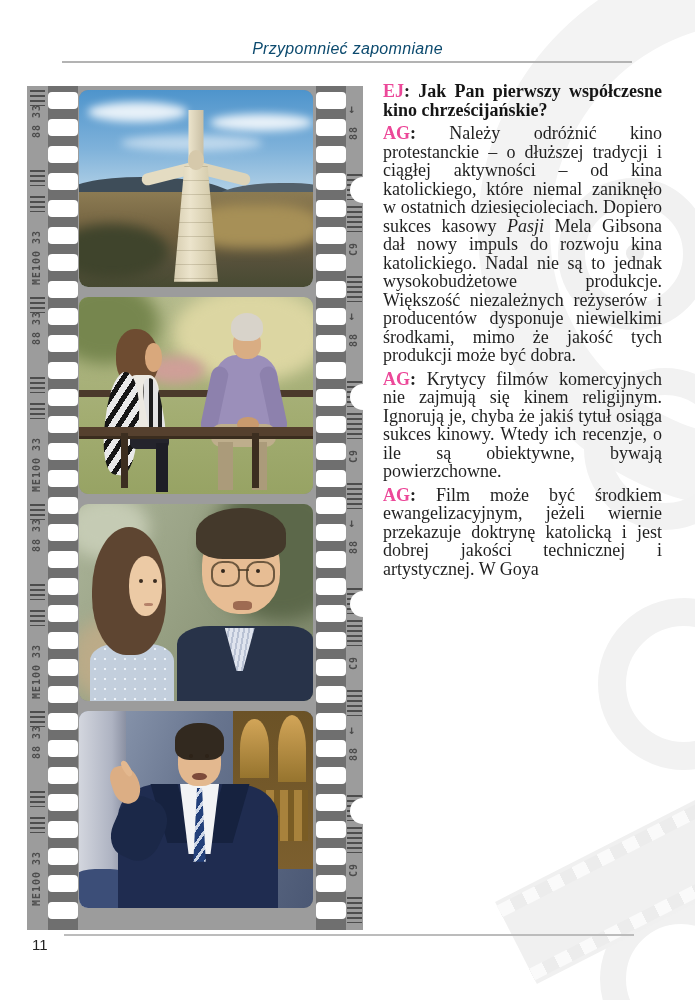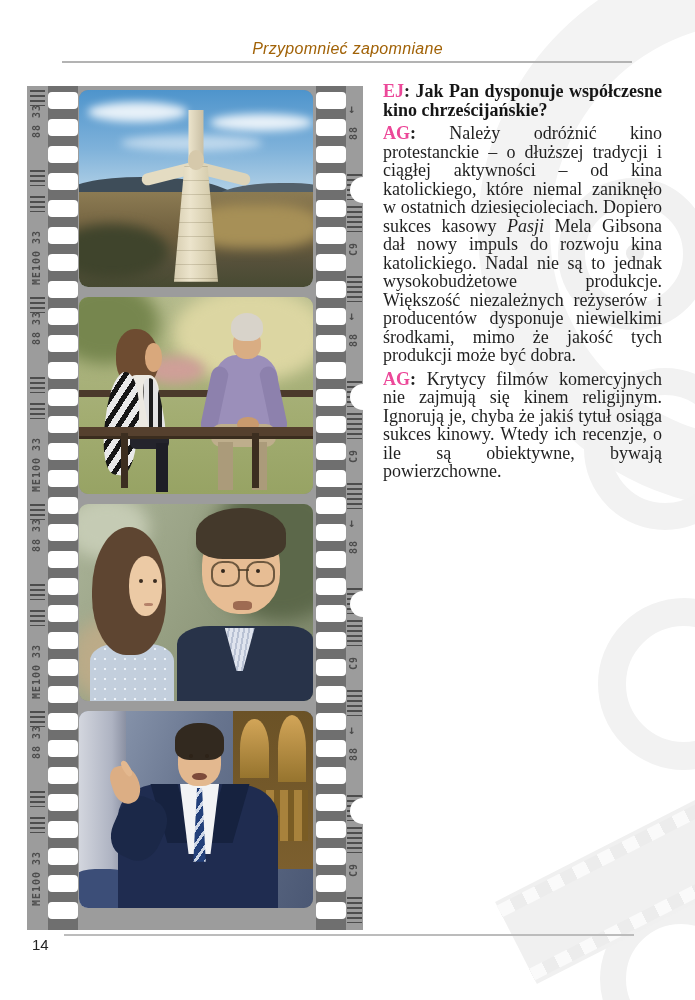--- a/index.html
+++ b/index.html
@@ -15,21 +15,21 @@
   .wm-ring4{left:598px;top:598px;width:172px;height:172px;border-radius:50%;border:28px solid #f2f2f2}
   .wm-ring5{left:600px;top:898px;width:162px;height:162px;border-radius:50%;border:26px solid #f1f1f1}
   .wm-dot{left:626px;top:244px;width:18px;height:18px;border-radius:50%;background:#ececec}
   .wm-film{left:498px;top:822px;width:330px;height:92px;background:#f0f0f0;transform:rotate(-27deg)}
   .wm-film .perf{position:absolute;left:0;width:100%;height:13px;
         background:repeating-linear-gradient(90deg,#fafafa 0 14px,#ececec 14px 28px)}
   .wm-film .perf.top{top:4px}.wm-film .perf.bot{bottom:4px}
 
   
   .header-title{position:absolute;z-index:2;left:0;top:40px;width:100%;text-align:center;
-        font-style:italic;font-size:16px;color:#a16207;letter-spacing:.3px}
+        font-style:italic;font-size:16px;color:#0c4a6e;letter-spacing:.3px}
   .hrule{position:absolute;z-index:2;left:62px;top:61px;width:570px;height:2px;background:#b3b3b3}
   .frule{position:absolute;z-index:2;left:64px;top:934px;width:570px;height:2px;background:#bcbcbc}
   .page-number{position:absolute;z-index:2;left:32px;top:936px;font-size:15px;color:#222}
 
   
   .filmstrip{position:absolute;z-index:1;left:27px;top:86px;width:336px;height:844px;background:#9c9c9c}
   .holes{position:absolute;top:0;width:30px;height:100%;background:#6f6f6f;overflow:hidden;
          display:flex;flex-direction:column;gap:10px;padding-top:6px}
   .holes-left{left:21px}
   .holes-right{left:289px}
@@ -410,20 +410,21 @@
       </div>
     </div>
 
     <div class="notch" style="top:91px"></div>
     <div class="notch" style="top:298px"></div>
     <div class="notch" style="top:505px"></div>
     <div class="notch" style="top:712px"></div>
   </div>
 
   <div class="article">
-      <p class="q"><span class="spk">EJ</span><span class="colon">: </span><span>Jak Pan dysponuje współczesne kino chrześcijańskie?</span></p>
+      <p class="q"><span class="spk">EJ</span><span class="colon">: </span><span>Jak Pan pierwszy współczesne kino chrześcijańskie?</span></p>
       <p class=""><span class="spk">AG</span><span class="colon">: </span><span>Należy odróżnić kino protestanckie – o dłuższej tradycji i ciągłej aktywności – od kina katolickiego, które niemal zaniknęło w ostatnich dziesięcioleciach. Dopiero sukces kasowy </span><span class="it">Pasji</span><span> Mela Gibsona dał nowy impuls do rozwoju kina katolickiego. Nadal nie są to jednak wysokobudżetowe produkcje. Większość niezależnych reżyserów i producentów dysponuje niewielkimi środkami, mimo że jakość tych produkcji może być dobra.</span></p>
       <p class=""><span class="spk">AG</span><span class="colon">: </span><span>Krytycy filmów komercyjnych nie zajmują się kinem religijnym. Ignorują je, chyba że jakiś tytuł osiąga sukces kinowy. Wtedy ich recenzje, o ile są obiektywne, bywają powierzchowne.</span></p>
+      <p class=""><span class="spk">AG</span><span class="colon">: </span><span>Film może być środkiem ewangelizacyjnym, jeżeli wiernie przekazuje doktrynę katolicką i jest dobrej jakości technicznej i artystycznej. W Goya</span></p>
     </div>
 
   <div class="frule"></div>
-  <div class="page-number">14</div>
+  <div class="page-number">11</div>
 </div>
 
 </body></html>

